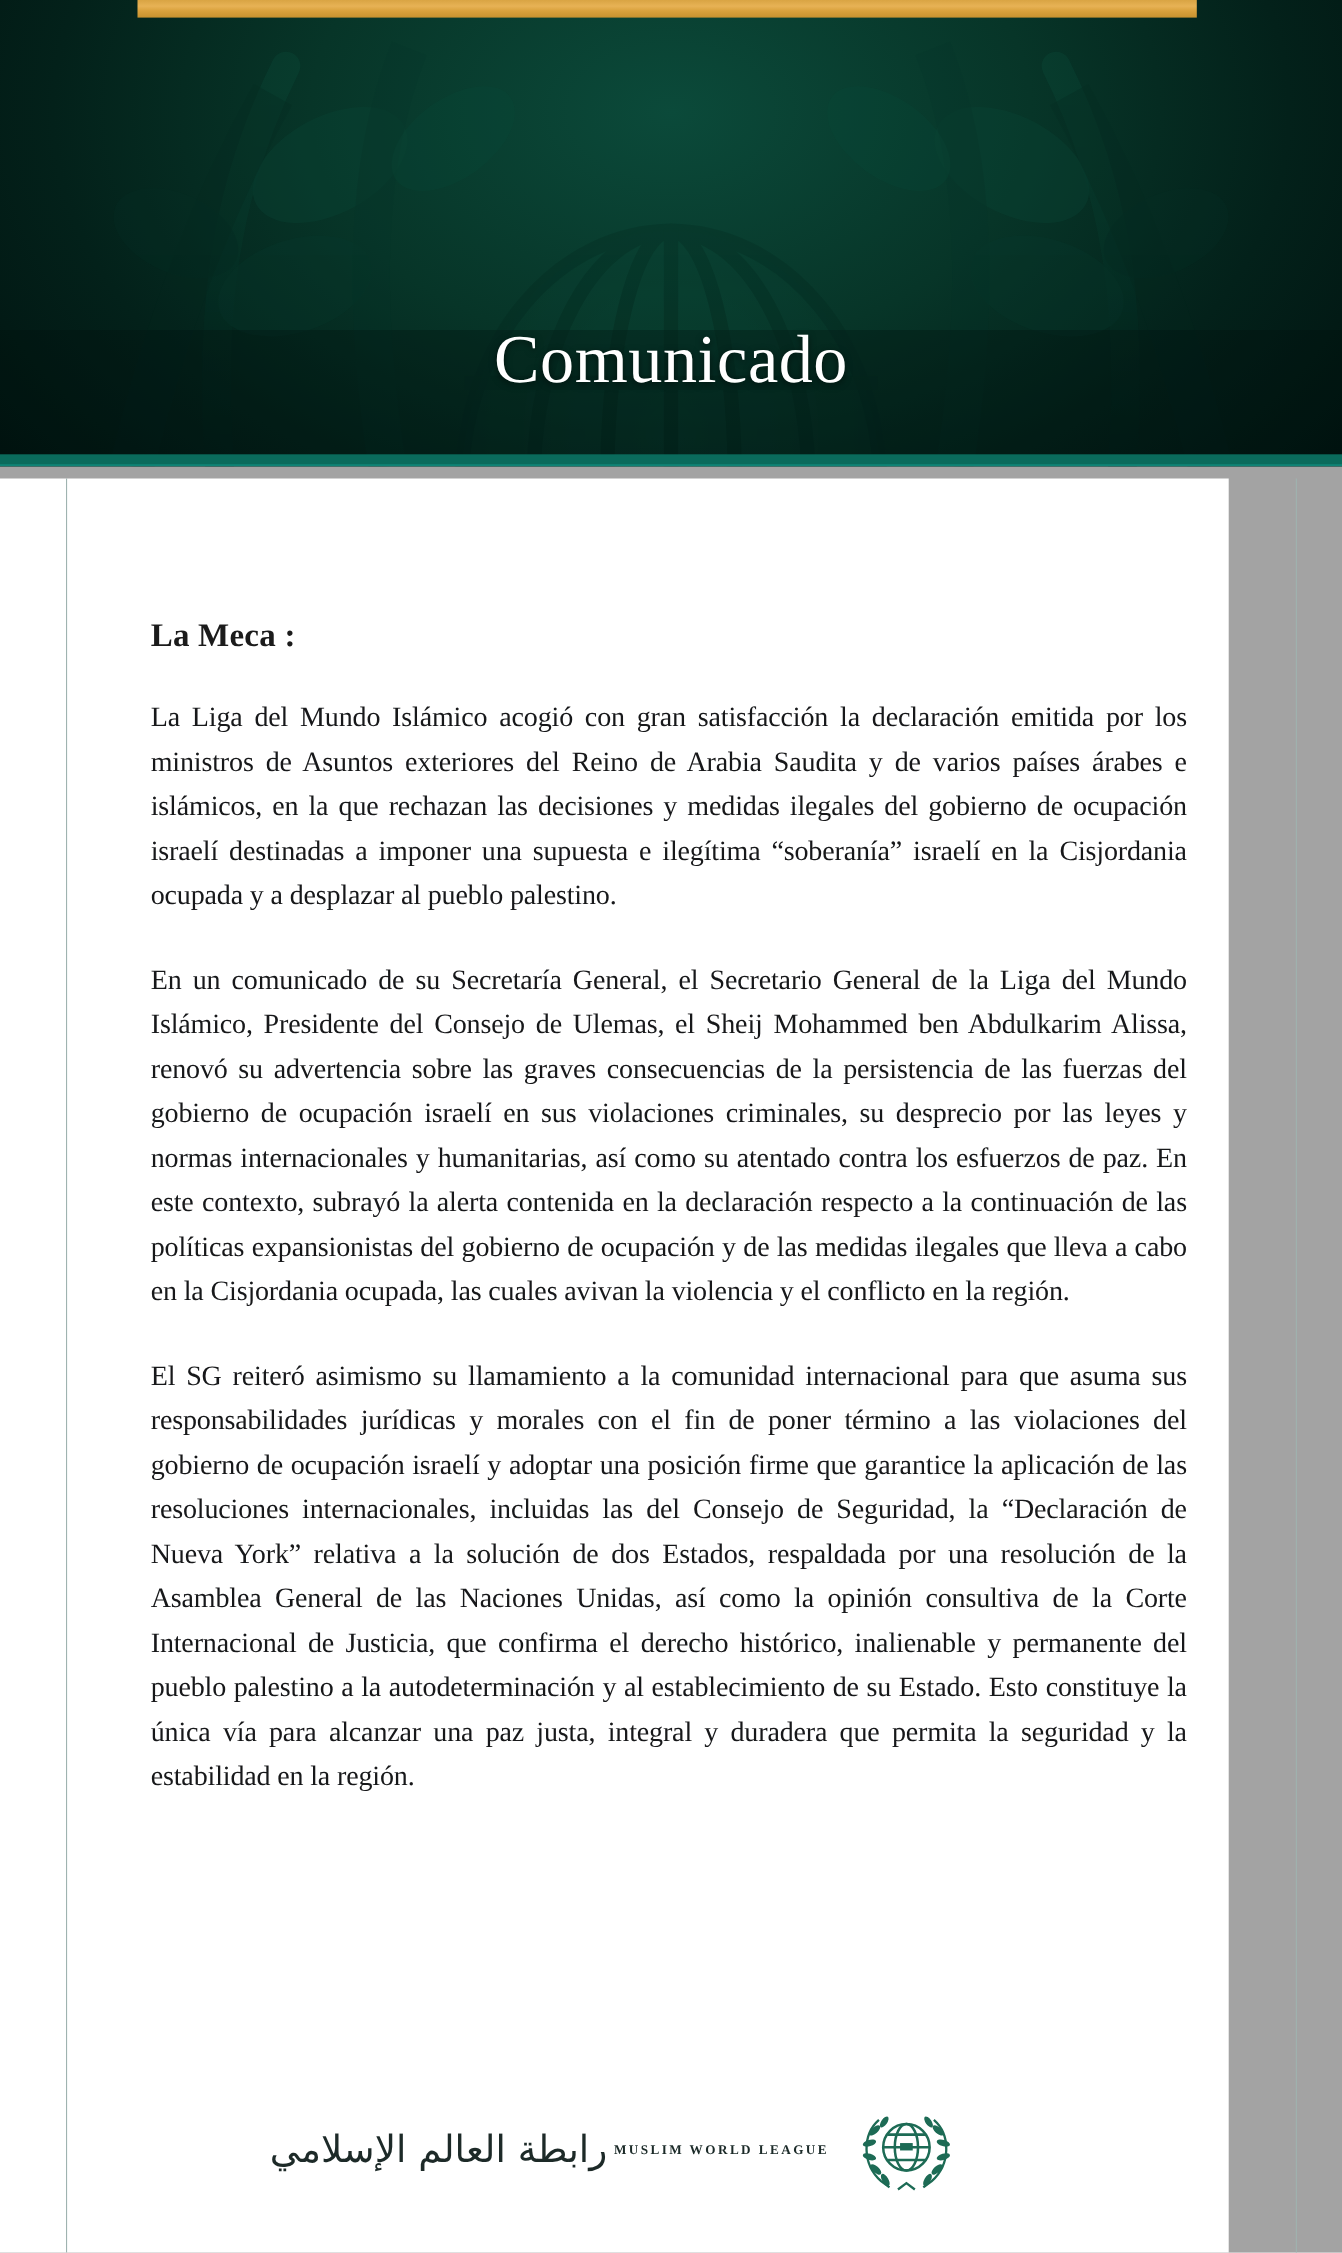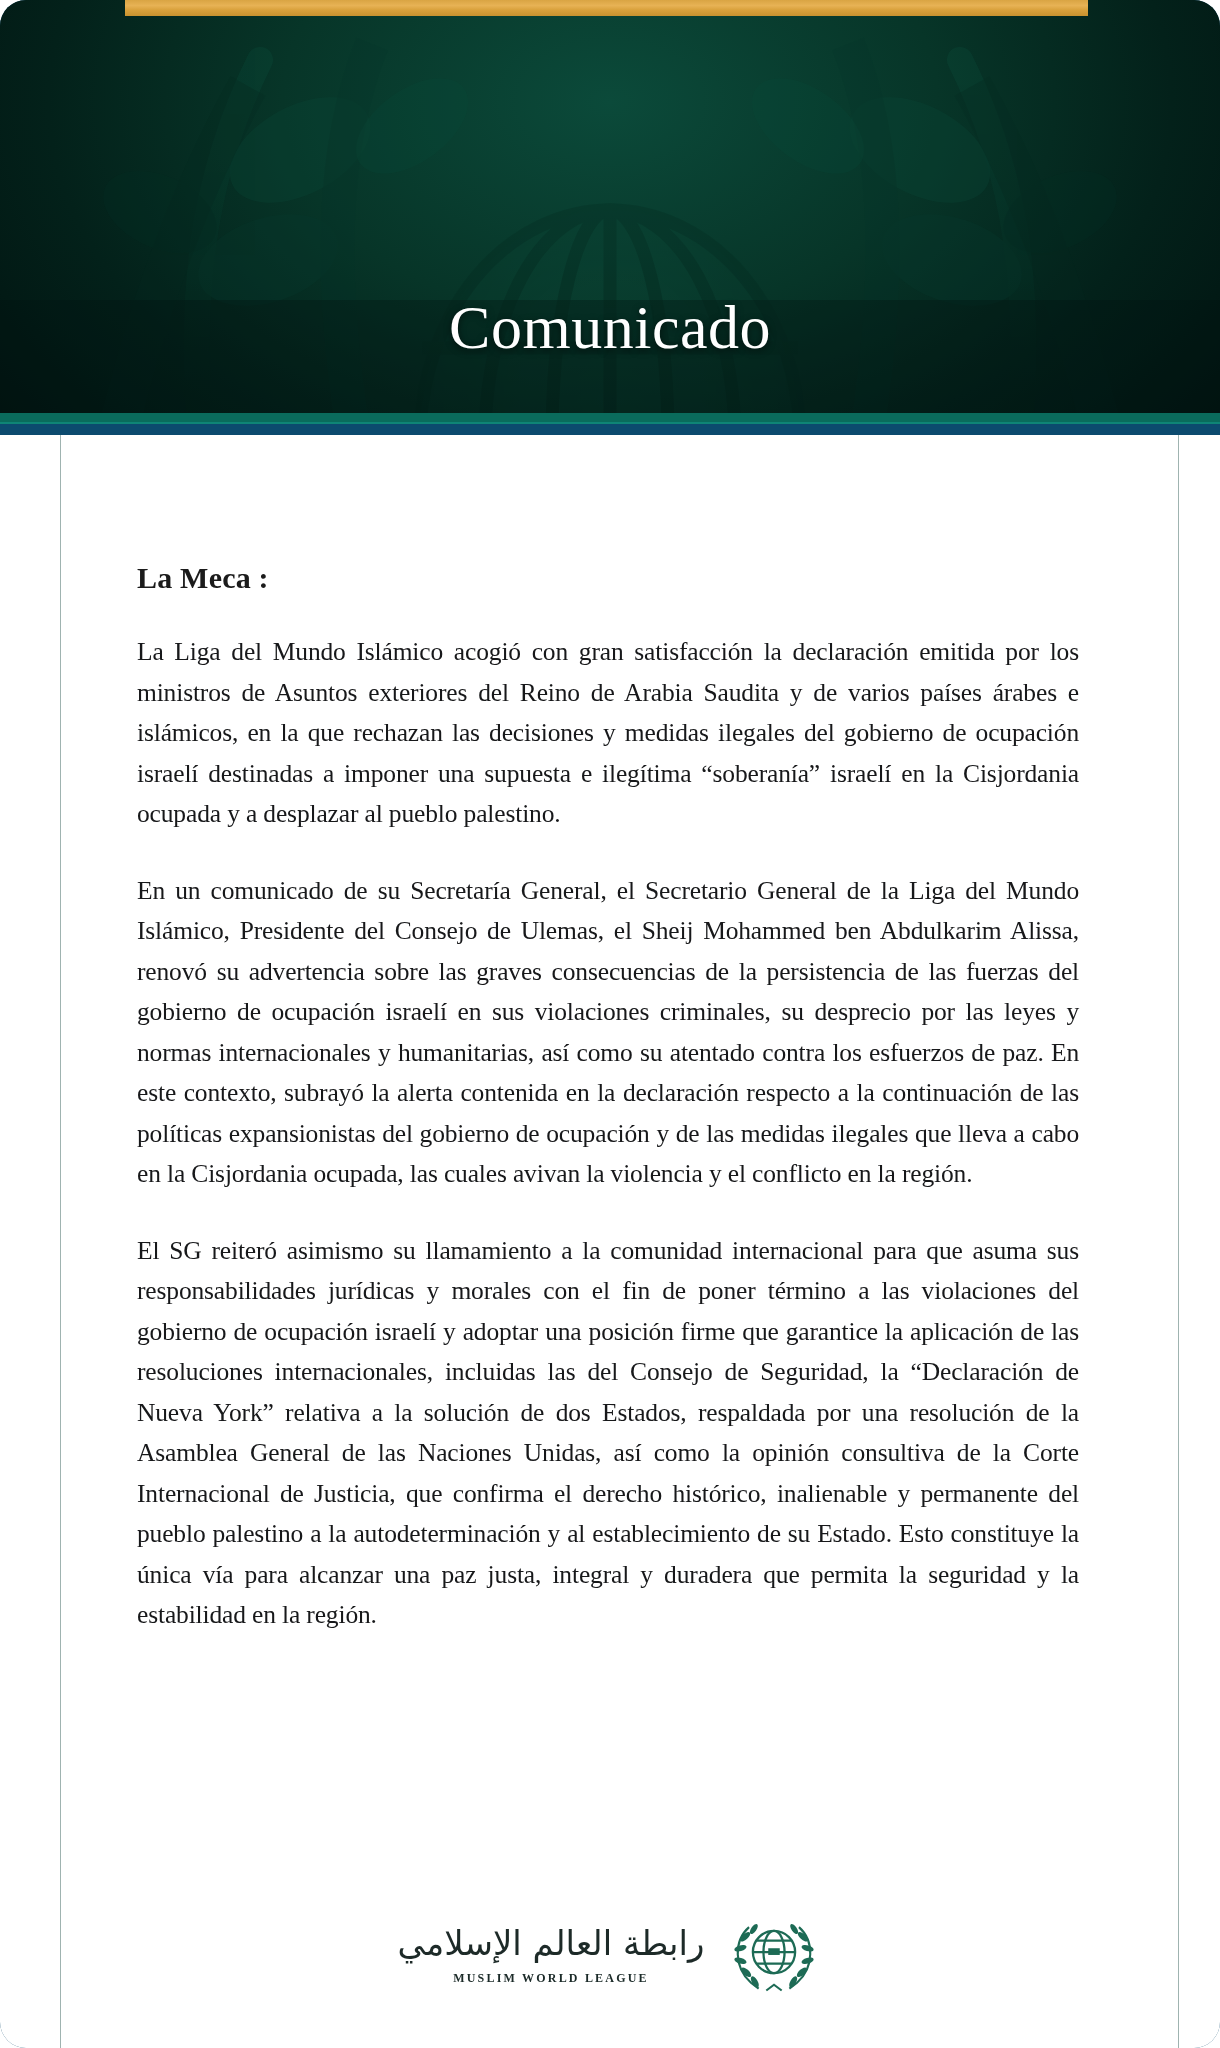--- a/index.html
+++ b/index.html
@@ -9,22 +9,21 @@
     height: 2048px;
     background: #ffffff;
     font-family: "Liberation Sans", sans-serif;
   }
 
   .page {
     position: relative;
     width: 1220px;
     height: 2048px;
     overflow: hidden;
-    background: #0c4a6e;
-    border-radius: 26px;
+    background: #a3a3a3;
   }
 
   
   .header {
     position: absolute;
     top: 0; left: 0;
     width: 1220px;
     height: 424px;
     background:
       radial-gradient(ellipse 780px 520px at 50% 24%, #0b4a3a 0%, #073528 42%, #03211a 72%, #011310 100%);
@@ -80,21 +79,21 @@
     width: 100%;
     height: 2px;
     background: #0f8476;
   }
 
   
   .body-area {
     position: absolute;
     top: 435px;
     left: 0;
-    width: 1220px;
+    width: 1117px;
     height: 1613px;
     background: #ffffff;
   }
 
   .edge-line {
     position: absolute;
     top: 0;
     width: 1px;
     height: 1613px;
     background: #9fb3b0;
@@ -138,21 +137,21 @@
     right: 0;
     bottom: 46px;
     display: flex;
     justify-content: center;
     align-items: center;
     gap: 22px;
   }
 
   .logo-text-block {
     display: flex;
-    flex-direction: column;
+    flex-direction: row;
     align-items: center;
     gap: 6px;
   }
 
   .logo-arabic {
     font-family: "DejaVu Sans", sans-serif;
     font-size: 34px;
     color: #1d2a28;
     direction: rtl;
     line-height: 1.25;

